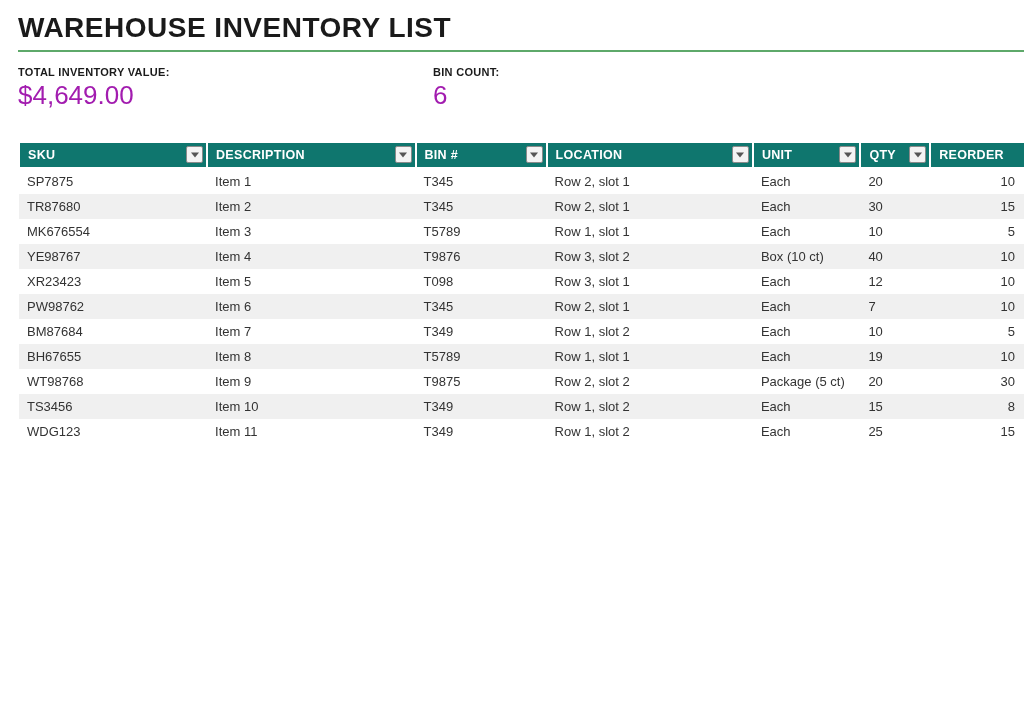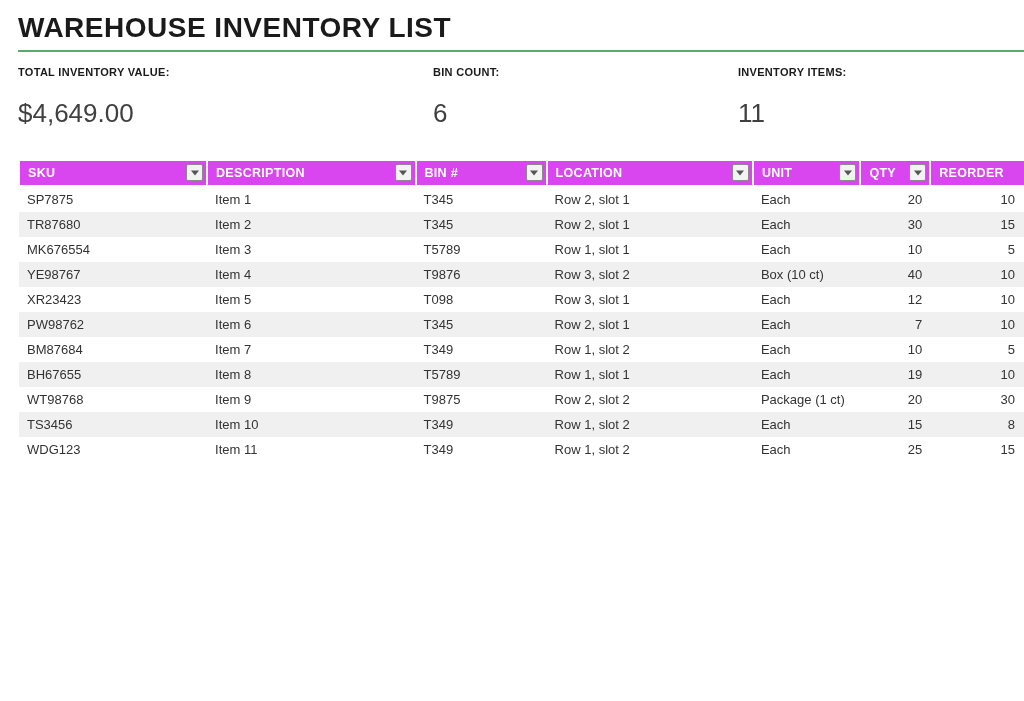--- a/index.html
+++ b/index.html
@@ -36,35 +36,35 @@
     }
     .stat-label {
       font-size: 11px;
       font-weight: 700;
       color: #1a1a1a;
       letter-spacing: 0.3px;
     }
     .stat-value {
       font-size: 26px;
       font-weight: 400;
-      color: #404040;
-      margin-top: 20px;
+      color: #a21caf;
+      margin-top: 2px;
     }
     .stat.total { width: 415px; }
     .stat.bin { width: 305px; }
     .stat.items { }
 
     table {
       border-collapse: collapse;
       table-layout: fixed;
       width: 1010px;
       font-size: 13px;
     }
     thead th {
-      background: #d946ef;
+      background: #0f766e;
       color: #ffffff;
       font-weight: 700;
       text-align: left;
       padding: 4px 8px;
       border: 2px solid #ffffff;
       position: relative;
       height: 26px;
       font-size: 12.5px;
       letter-spacing: 0.3px;
     }
@@ -99,43 +99,39 @@
     }
     .col-sku { width: 175px; }
     .col-desc { width: 194px; }
     .col-bin { width: 122px; }
     .col-loc { width: 192px; }
     .col-unit { width: 100px; }
     .col-qty { width: 65px; text-align: center; }
     .col-reorder { width: 90px; text-align: right; padding-right: 6px; }
     thead .col-qty { text-align: left; padding-right: 9px; }
     thead .col-reorder { text-align: left; }
-    tbody .num-c { text-align: right; }
+    tbody .num-c { text-align: left; }
     tbody .num-r { text-align: right; padding-right: 12px; }
   </style>
 </head>
 <body>
 
 <div class="page">
   <div class="title">WAREHOUSE INVENTORY LIST</div>
   <div class="rule"></div>
 
   <div class="stats">
     <div class="stat total">
       <span class="stat-label">TOTAL INVENTORY VALUE:</span>
       <span class="stat-value">$4,649.00</span>
     </div>
     <div class="stat bin">
       <span class="stat-label">BIN COUNT:</span>
       <span class="stat-value">6</span>
     </div>
-    <div class="stat items">
-      <span class="stat-label">INVENTORY ITEMS:</span>
-      <span class="stat-value">11</span>
-    </div>
   </div>
 
   <table>
     <thead>
       <tr>
         <th class="col-sku">
           <span>SKU</span>
           <span class="filter-btn">
               <svg viewBox="0 0 10 6">
                 <polygon points="0,0 10,0 5,6" fill="#555"></polygon>
@@ -258,21 +254,21 @@
           <td class="col-loc">Row 1, slot 1</td>
           <td class="col-unit">Each</td>
           <td class="col-qty num-c">19</td>
           <td class="col-reorder num-r">10</td>
         </tr>
         <tr>
           <td class="col-sku">WT98768</td>
           <td class="col-desc">Item 9</td>
           <td class="col-bin">T9875</td>
           <td class="col-loc">Row 2, slot 2</td>
-          <td class="col-unit">Package (1 ct)</td>
+          <td class="col-unit">Package (5 ct)</td>
           <td class="col-qty num-c">20</td>
           <td class="col-reorder num-r">30</td>
         </tr>
         <tr>
           <td class="col-sku">TS3456</td>
           <td class="col-desc">Item 10</td>
           <td class="col-bin">T349</td>
           <td class="col-loc">Row 1, slot 2</td>
           <td class="col-unit">Each</td>
           <td class="col-qty num-c">15</td>

